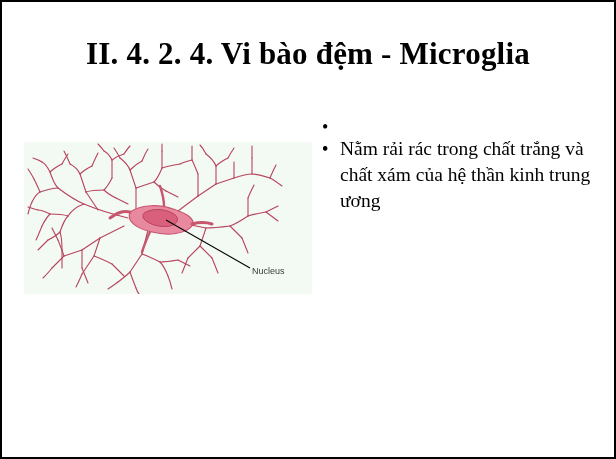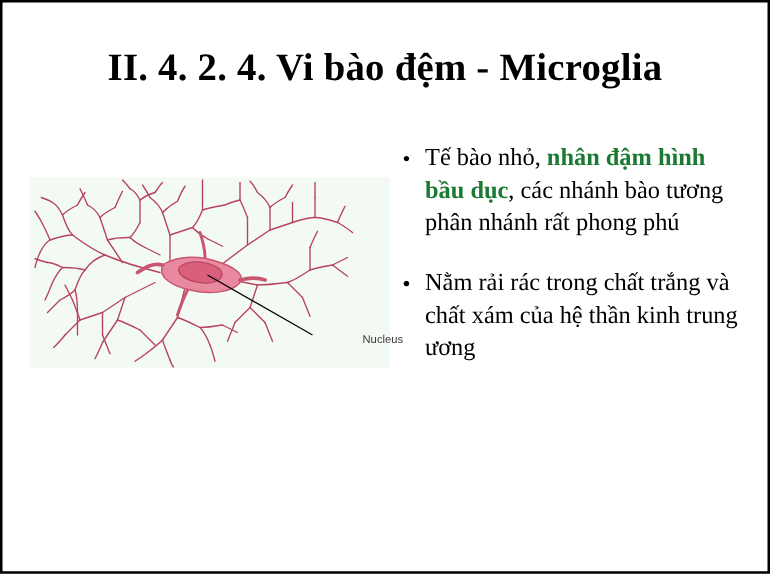--- a/index.html
+++ b/index.html
@@ -47,21 +47,20 @@
   #figure svg {
     display: block;
   }
   #nucleus-label {
     position: absolute;
     left: 228px;
     top: 124px;
     font-family: "Liberation Sans", sans-serif;
     font-size: 9px;
     color: #3a3a3a;
-    margin-left: 38px;
   }
 
   
   #bullets {
     position: absolute;
     left: 318px;
     top: 112px;
     width: 280px;
   }
   .bullet {
@@ -227,21 +226,20 @@
 
       <line x1="142" y1="78" x2="226" y2="126" stroke="#000000" stroke-width="1.1"></line>
     </svg>
     <div id="nucleus-label">Nucleus</div>
   </div>
 
   <div id="bullets">
 
     <div class="bullet">
       <span class="dot">•</span>
-      <span><span>Tế bào nhỏ, </span><span class="hl">nhân đậm hình bầu dục</span><span>, các nhánh bào tương phân nhánh rất phong phú</span></span>
     </div>
 
     <div class="bullet">
       <span class="dot">•</span>
     </div>
 
     <div class="bullet">
       <span class="dot">•</span>
       <span>Nằm rải rác trong chất trắng và chất xám của hệ thần kinh trung ương</span>
     </div>

